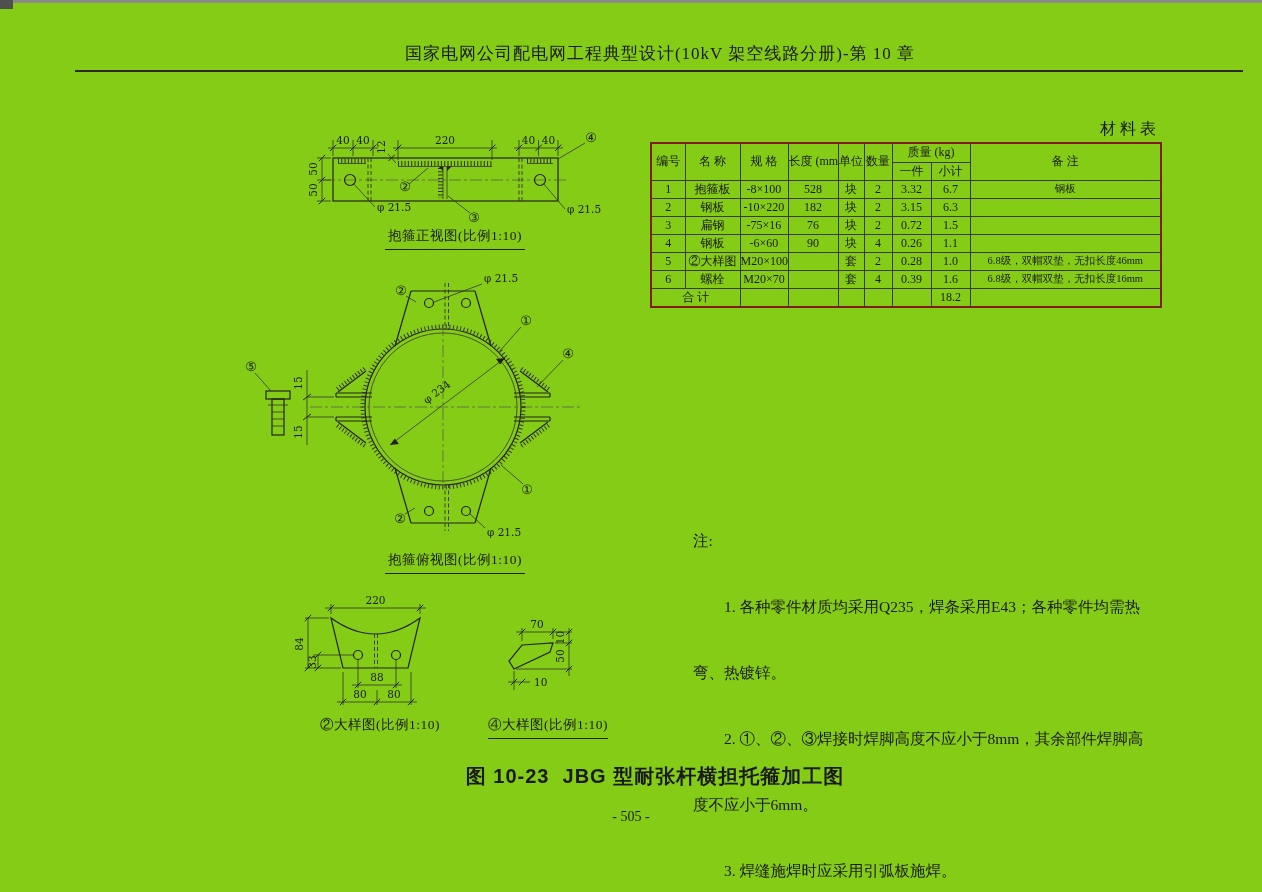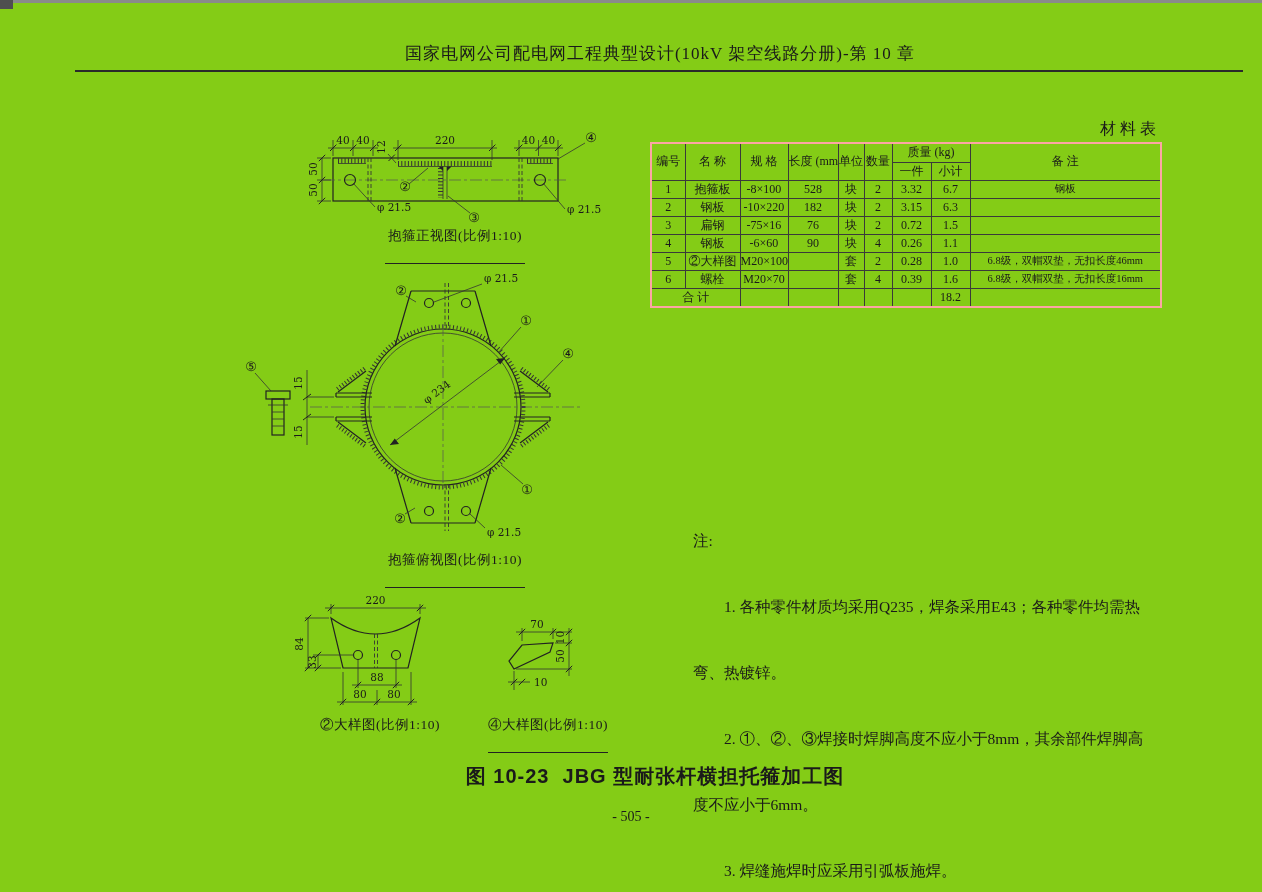--- a/index.html
+++ b/index.html
@@ -9,26 +9,26 @@
   .scan-corner{position:absolute;left:0;top:0;width:13px;height:9px;background:#4f4f4f;}
   .header-title{position:absolute;left:0;top:42px;width:1320px;text-align:center;
                 font-size:17px;letter-spacing:1px;}
   .header-rule{position:absolute;left:75px;top:70px;width:1168px;border-top:2px solid #2a2a2a;}
   .mat-title{position:absolute;left:650px;top:119px;width:510px;text-align:right;
              font-size:16px;letter-spacing:4px;}
   .mat-table{position:absolute;left:650px;top:142px;border-collapse:collapse;table-layout:fixed;
              width:510px;font-size:12px;}
   .mat-table td,.mat-table th{border:1px solid #3a3a3a;text-align:center;padding:0;
              font-weight:normal;overflow:hidden;white-space:nowrap;}
-  .mat-table{border:2px solid #fca5a5;}
+  .mat-table{border:2px solid #7f1d1d;}
   .mat-table .hr1{height:19px}.mat-table .hr2{height:16px}
   .mat-table .br{height:16px}
   .mat-table .remarks{font-size:10.5px;}
   .view-caption{position:absolute;font-size:13.5px;text-align:center;letter-spacing:0.5px;}
-  .underlined{border-bottom:1.3px solid #222;padding-bottom:18px;}
+  .underlined{border-bottom:1.3px solid #222;padding-bottom:4px;}
   .notes{position:absolute;left:693px;top:486px;width:472px;font-size:15.5px;
          line-height:22px;white-space:pre-wrap;}
   .fig-caption{position:absolute;left:0;top:763px;width:1310px;text-align:center;
                font-size:20px;font-weight:700;letter-spacing:1px;white-space:pre;
                font-family:"Liberation Sans","DejaVu Sans",sans-serif;}
   .page-number{position:absolute;left:0;top:809px;width:1262px;text-align:center;font-size:14px;}
   svg{position:absolute;overflow:visible;}
   svg text{font-family:"DejaVu Serif","Liberation Serif",serif;fill:#1a1a1a;}
   .ln{stroke:#222;stroke-width:1.2;fill:none;}
   .thin{stroke:#333;stroke-width:0.8;fill:none;}

